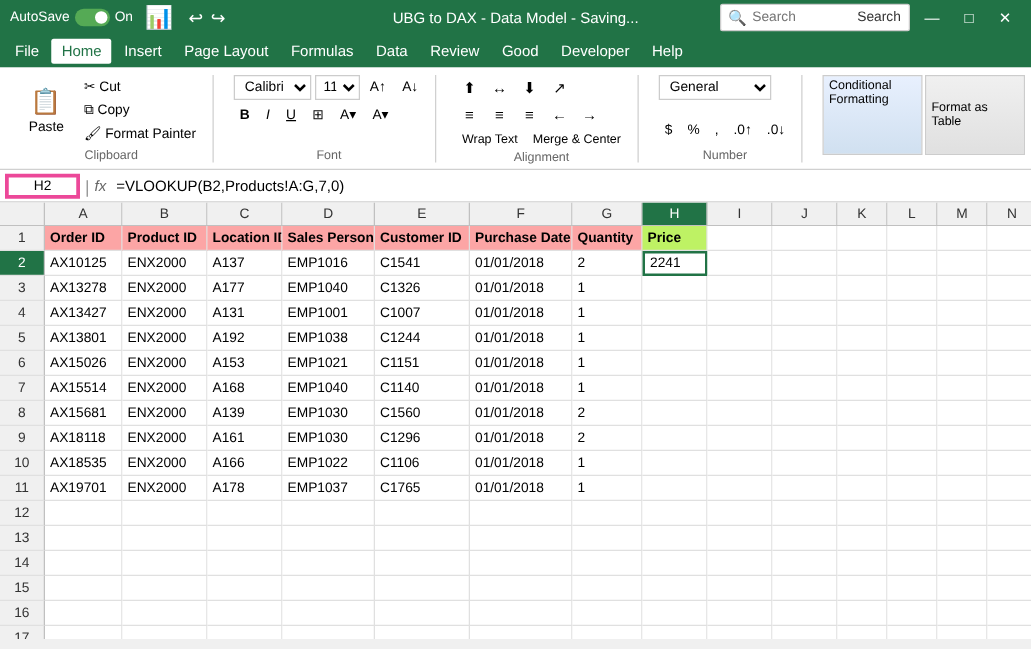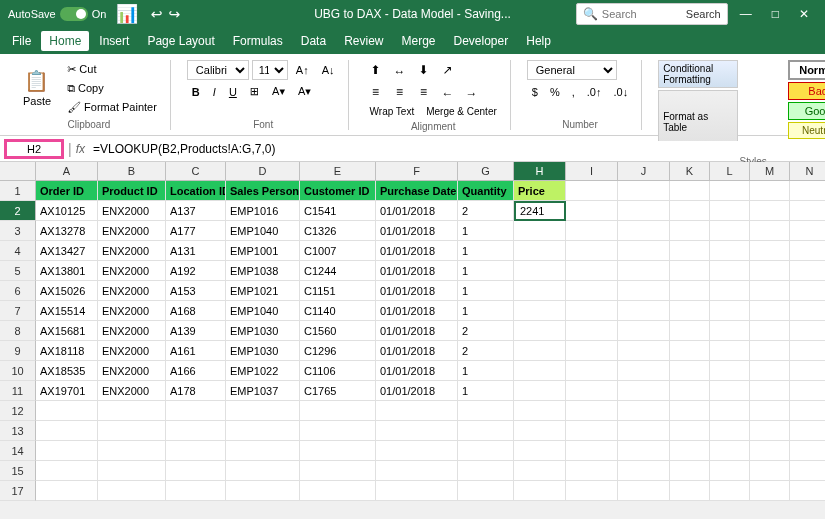--- a/index.html
+++ b/index.html
@@ -132,21 +132,21 @@
       border: 1px solid transparent;
       background: none;
       padding: 1px 4px;
       cursor: pointer;
       font-size: 12px;
       height: 20px;
       width: 22px;
     }
 
     
-    .number-group { display: flex; flex-direction: column; gap: 2px; }
+    .number-group { display: flex; flex-direction: column; gap: 14px; }
     .number-select {
       border: 1px solid #ccc;
       padding: 1px 4px;
       font-size: 11px;
       height: 20px;
       background: white;
       width: 90px;
     }
     .number-row { display: flex; align-items: center; gap: 2px; }
 
@@ -264,21 +264,21 @@
       font-size: 11px;
       padding: 1px 4px;
       overflow: hidden;
       white-space: nowrap;
       display: flex;
       align-items: center;
       background: white;
     }
     .cell.header-row {
       font-weight: bold;
-      background: #22c55e;
+      background: #fca5a5;
     }
     .cell.active-cell {
       border: 2px solid #217346;
       background: white;
     }
     .cell.selected-col { background: #bef264; }
 
     
     .col-a { width: 62px; min-width: 62px; }
     .col-b { width: 68px; min-width: 68px; }
@@ -378,21 +378,21 @@
 </div>
 
 <div class="menu-bar">
   <div class="menu-item">File</div>
   <div class="menu-item active">Home</div>
   <div class="menu-item">Insert</div>
   <div class="menu-item">Page Layout</div>
   <div class="menu-item">Formulas</div>
   <div class="menu-item">Data</div>
   <div class="menu-item">Review</div>
-  <div class="menu-item">Merge</div>
+  <div class="menu-item">Good</div>
   <div class="menu-item">Developer</div>
   <div class="menu-item">Help</div>
 </div>
 
 <div class="ribbon">
 
   <div class="ribbon-group">
     <div class="ribbon-top">
       <button class="ribbon-btn">
         <span class="ribbon-btn-icon">📋</span>
@@ -474,21 +474,21 @@
         <button class="font-btn">,</button>
         <button class="font-btn">.0↑</button>
         <button class="font-btn">.0↓</button>
       </div>
     </div>
     <span class="ribbon-group-label">Number</span>
   </div>
 
   <div class="ribbon-group" style="border-right:none;">
     <div class="styles-group">
-      <div style="display:flex;flex-direction:column;gap:2px;">
+      <div style="display:flex;flex-direction:row;gap:2px;">
         <div class="style-box style-cond" style="font-size:10px; text-align:left; padding: 2px 4px; min-width:80px;">Conditional Formatting</div>
         <div class="style-box style-format" style="font-size:10px; text-align:left; padding: 20px 4px; min-width:80px;">Format as Table</div>
       </div>
       <div style="display:flex;flex-direction:column;gap:2px;margin-left:4px;padding-left:42px;">
         <div class="style-box" style="background:white; border:2px solid #999; font-weight:bold;">Normal</div>
         <div class="style-box style-bad">Bad</div>
         <div class="style-box style-good">Good</div>
         <div class="style-box" style="background:#ffffcc; border:1px solid #cccc00; color:#666600; font-size:10px;">Neutr...</div>
       </div>
     </div>
@@ -797,20 +797,37 @@
         <div class="cell col-g"></div>
         <div class="cell col-h"></div>
         <div class="cell col-i"></div>
         <div class="cell col-j"></div>
         <div class="cell col-k"></div>
         <div class="cell col-l"></div>
         <div class="cell col-m"></div>
         <div class="cell col-n"></div>
       </div>
     <div class="grid-row">
+        <div class="row-header">16</div>
+        <div class="cell col-a"></div>
+        <div class="cell col-b"></div>
+        <div class="cell col-c"></div>
+        <div class="cell col-d"></div>
+        <div class="cell col-e"></div>
+        <div class="cell col-f"></div>
+        <div class="cell col-g"></div>
+        <div class="cell col-h"></div>
+        <div class="cell col-i"></div>
+        <div class="cell col-j"></div>
+        <div class="cell col-k"></div>
+        <div class="cell col-l"></div>
+        <div class="cell col-m"></div>
+        <div class="cell col-n"></div>
+      </div>
+    <div class="grid-row">
         <div class="row-header">17</div>
         <div class="cell col-a"></div>
         <div class="cell col-b"></div>
         <div class="cell col-c"></div>
         <div class="cell col-d"></div>
         <div class="cell col-e"></div>
         <div class="cell col-f"></div>
         <div class="cell col-g"></div>
         <div class="cell col-h"></div>
         <div class="cell col-i"></div>

